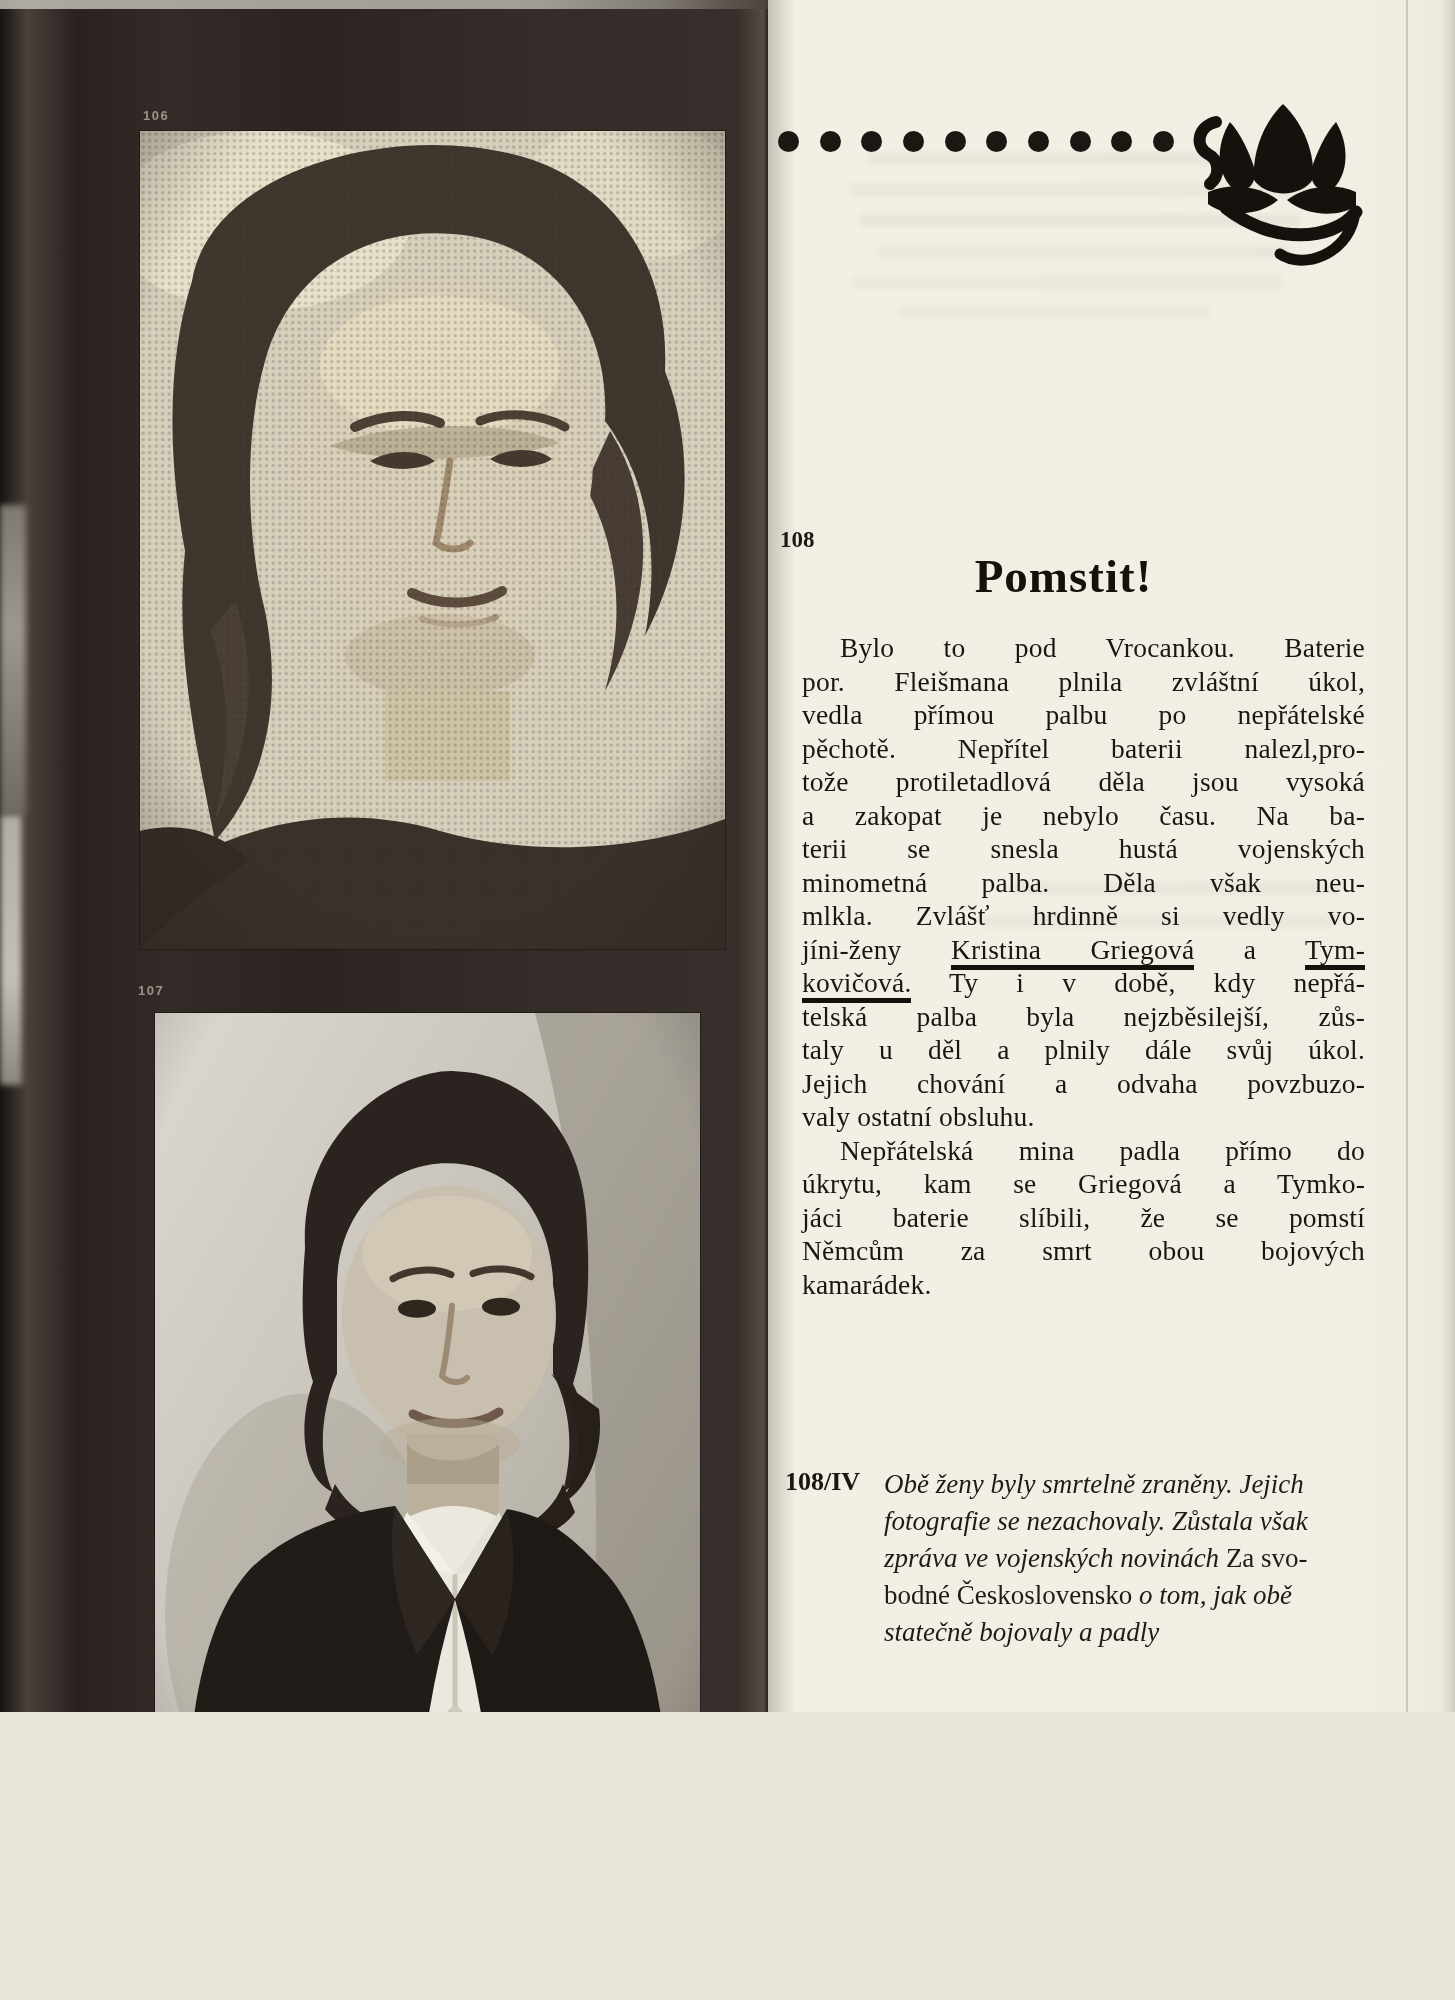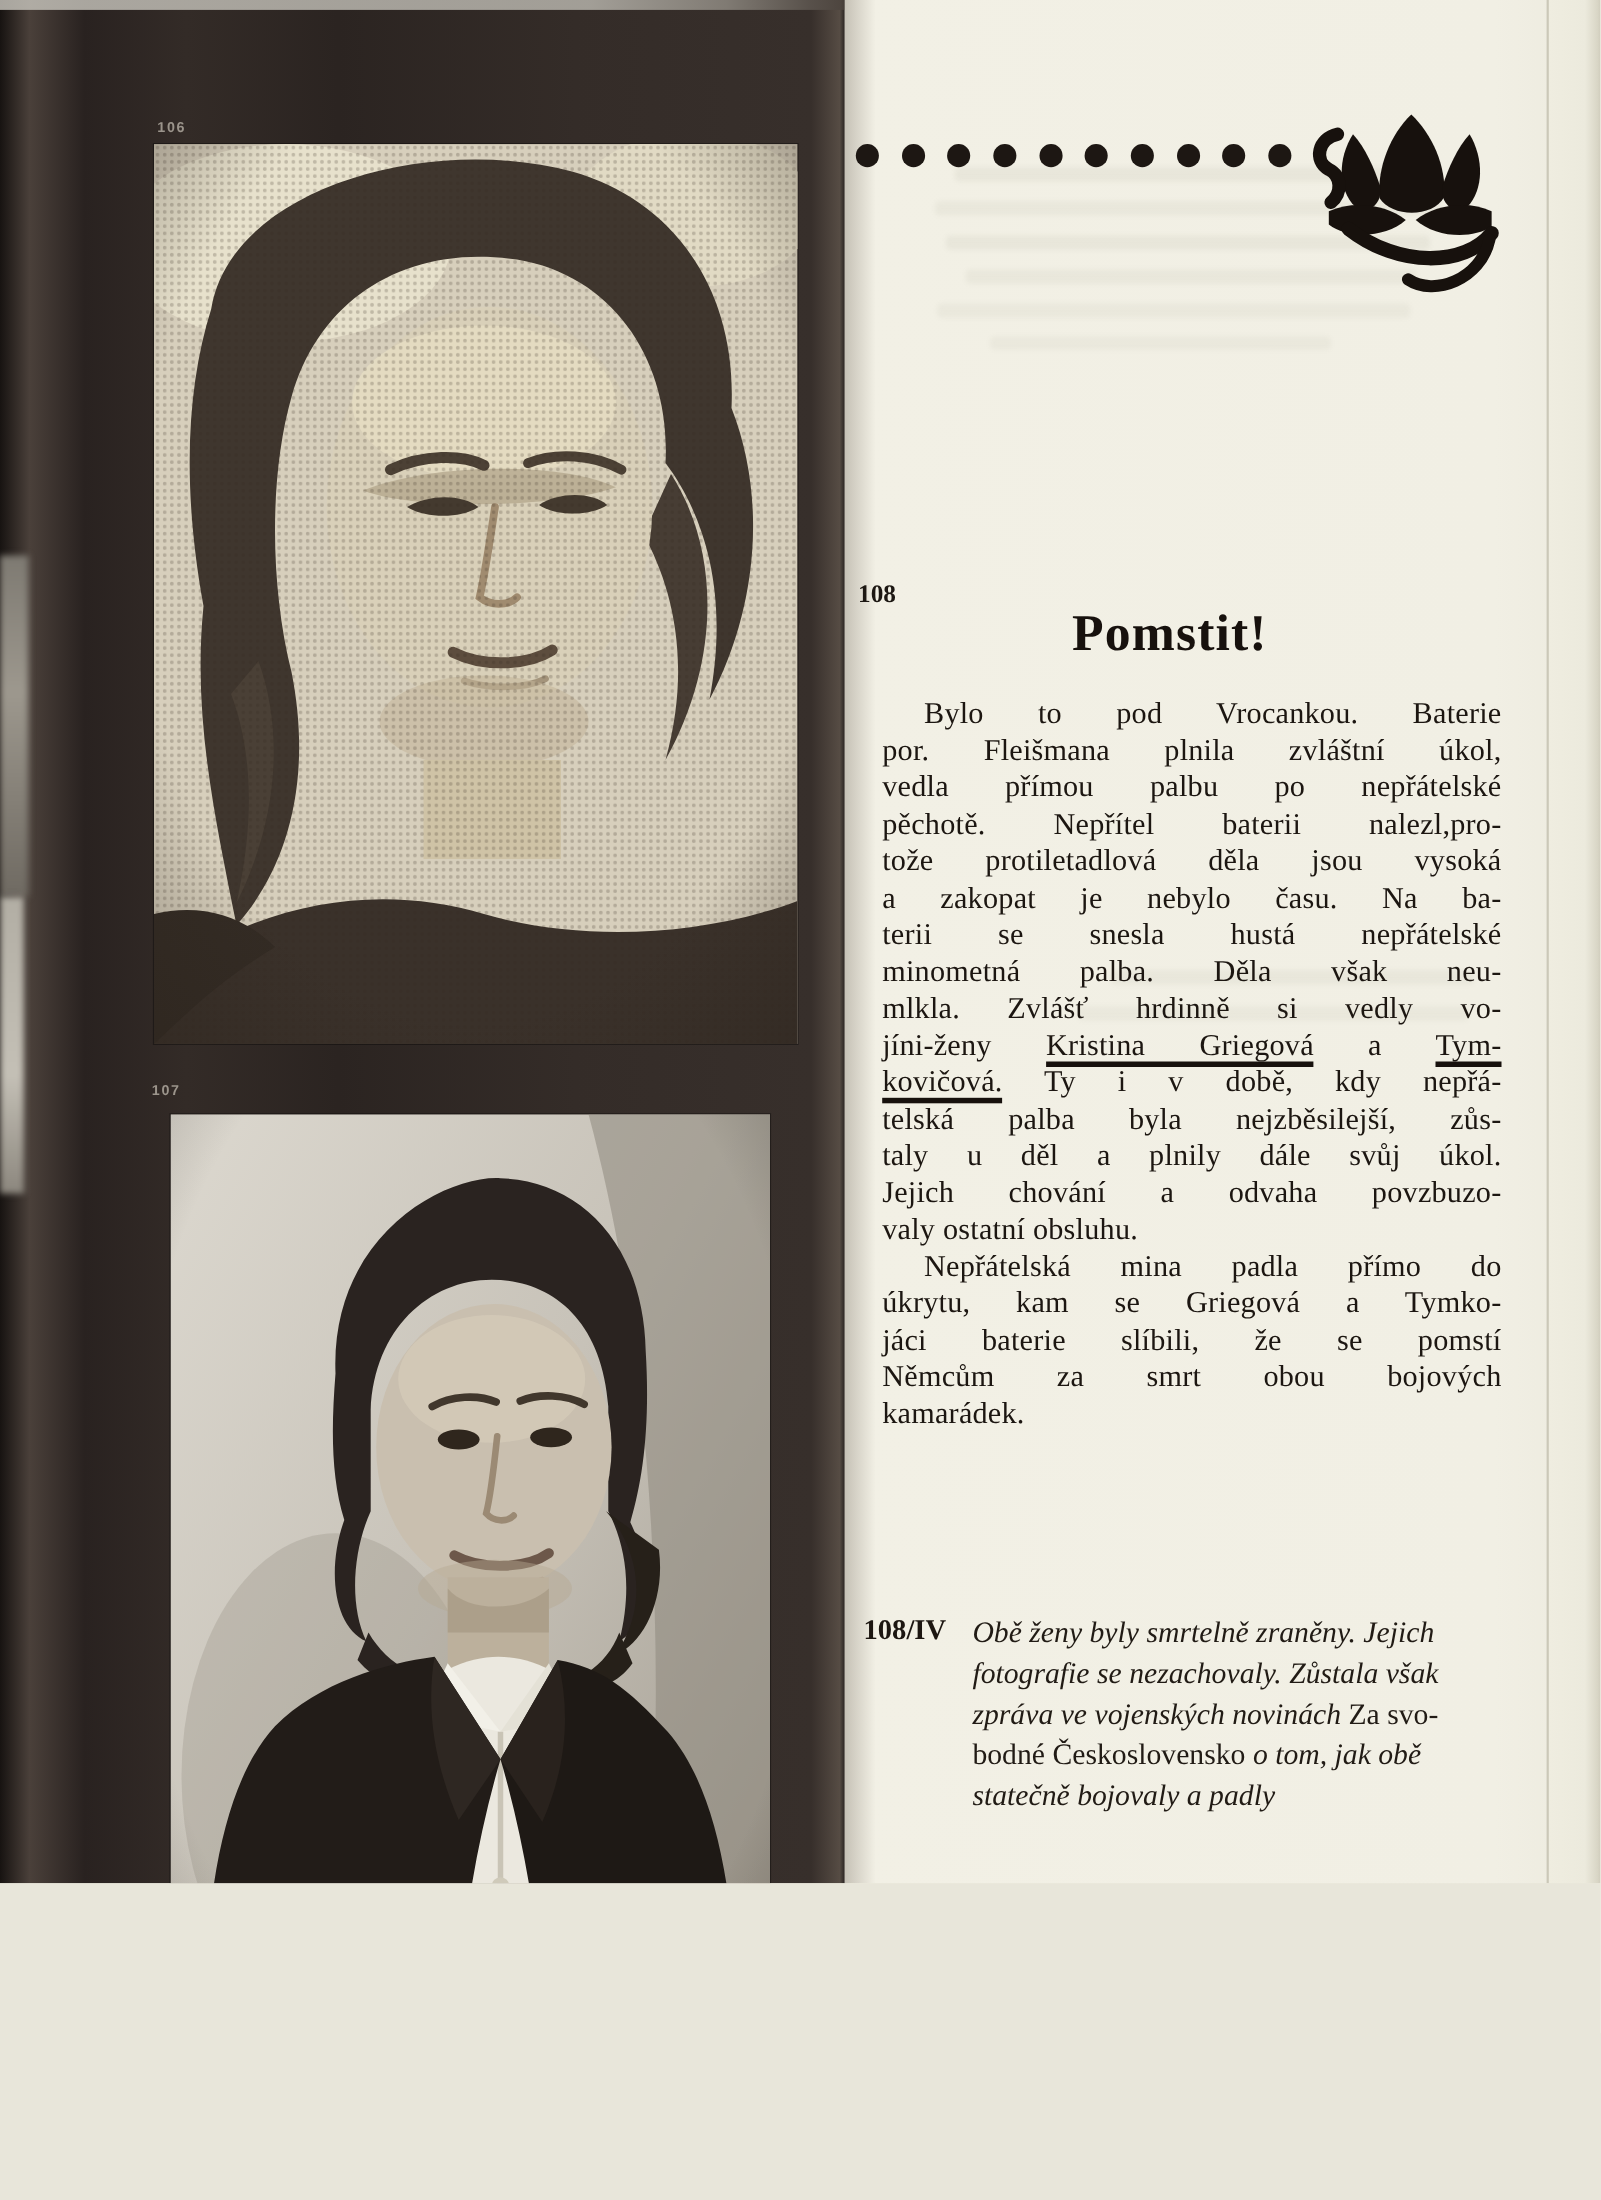--- a/index.html
+++ b/index.html
@@ -214,21 +214,21 @@
   <div class="fignum">108</div>
   <h1 class="title">Pomstit!</h1>
 
   <div class="bodytext" id="bodyText">
       <div class="bline j in"><span>Bylo to pod Vrocankou. Baterie</span></div>
       <div class="bline j"><span>por. Fleišmana plnila zvláštní úkol,</span></div>
       <div class="bline j"><span>vedla přímou palbu po nepřátelské</span></div>
       <div class="bline j"><span>pěchotě. Nepřítel baterii nalezl,pro-</span></div>
       <div class="bline j"><span>tože protiletadlová děla jsou vysoká</span></div>
       <div class="bline j"><span>a zakopat je nebylo času. Na ba-</span></div>
-      <div class="bline j"><span>terii se snesla hustá nepřátelské</span></div>
+      <div class="bline j"><span>terii se snesla hustá vojenských</span></div>
       <div class="bline j"><span>minometná palba. Děla však neu-</span></div>
       <div class="bline j"><span>mlkla. Zvlášť hrdinně si vedly vo-</span></div>
       <div class="bline j"><span>jíni-ženy </span><span class="u">Kristina Griegová</span><span> a </span><span class="u">Tym-</span></div>
       <div class="bline j"><span class="u">kovičová.</span><span> Ty i v době, kdy nepřá-</span></div>
       <div class="bline j"><span>telská palba byla nejzběsilejší, zůs-</span></div>
       <div class="bline j"><span>taly u děl a plnily dále svůj úkol.</span></div>
       <div class="bline j"><span>Jejich chování a odvaha povzbuzo-</span></div>
       <div class="bline"><span>valy ostatní obsluhu.</span></div>
       <div class="bline j in"><span>Nepřátelská mina padla přímo do</span></div>
       <div class="bline j"><span>úkrytu, kam se Griegová a Tymko-</span></div>

